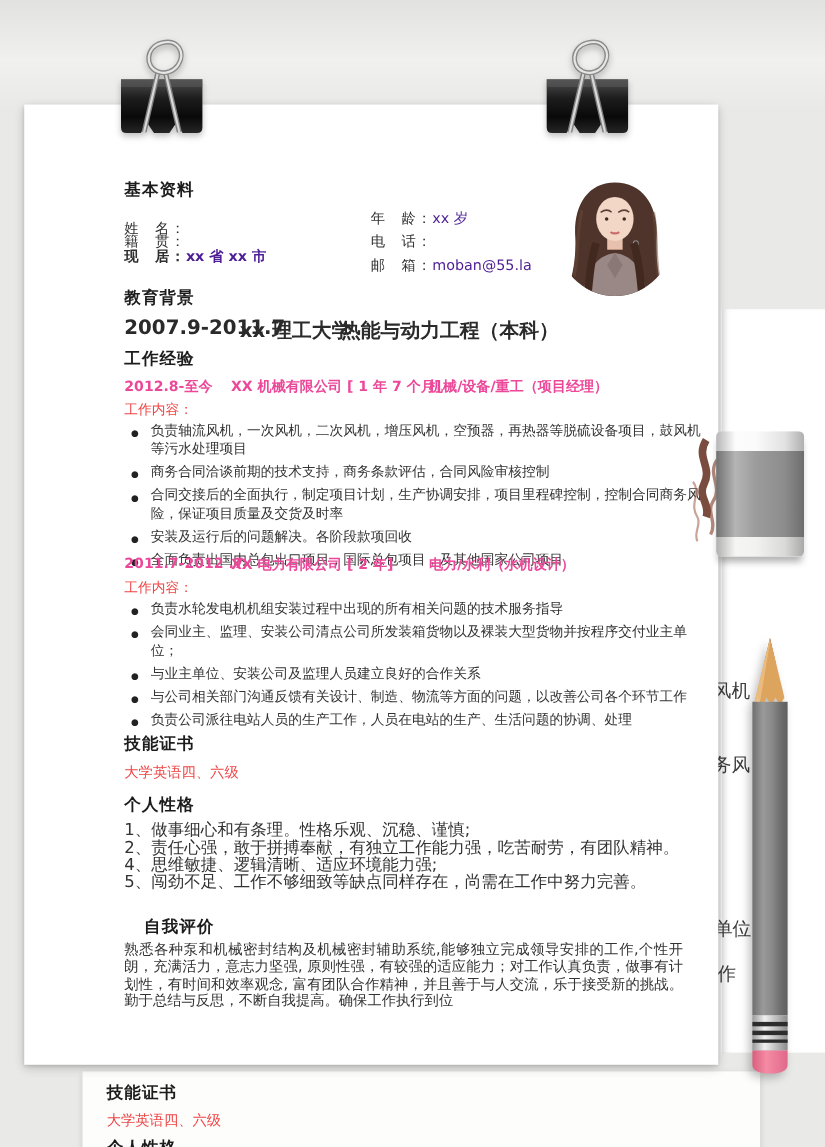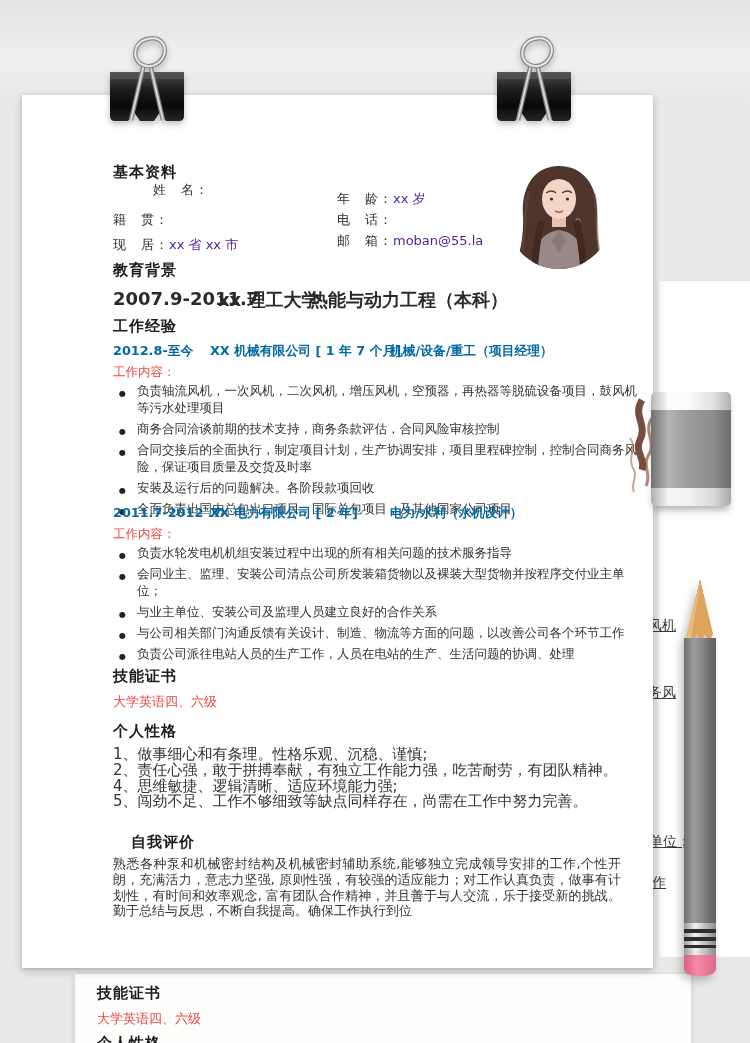--- a/index.html
+++ b/index.html
@@ -16,27 +16,27 @@
     box-shadow:0 3px 9px rgba(0,0,0,.20), 0 1px 3px rgba(0,0,0,.12);
   }
   .page-behind{
     position:absolute;left:656px;top:281px;width:94px;height:676px;background:#ffffff;
     box-shadow:inset 7px 0 9px -7px rgba(0,0,0,.25);
   }
   .page2{
     position:absolute;left:75px;top:974px;width:616px;height:80px;background:#fdfdfc;
     box-shadow:0 2px 6px rgba(0,0,0,.15);
   }
-  .frag{position:absolute;font-size:14px;color:#3a3a3a;white-space:nowrap;text-decoration:underline;}
+  .frag{position:absolute;font-size:17px;color:#3a3a3a;white-space:nowrap;}
   .sec-title{position:absolute;font-size:15px;font-weight:bold;color:#1c1c1c;letter-spacing:1px;}
   .row{position:absolute;font-size:13px;white-space:nowrap;}
   .lbl{color:#2e2e2e;letter-spacing:1px;}
   .val{color:#4c1d95;}
   .edu-row{position:absolute;display:grid;grid-template-columns:105px 92px auto;font-size:18px;font-weight:bold;color:#2a2a2a;white-space:nowrap;}
-  .job-head{position:absolute;display:grid;grid-template-columns:97px 180px auto;font-size:12.8px;font-weight:bold;color:#0369a1;white-space:nowrap;width:527px;}
+  .job-head{position:absolute;display:grid;grid-template-columns:97px 180px auto;font-size:12.8px;font-weight:bold;color:#ec4899;white-space:nowrap;width:527px;}
   .plain{position:absolute;font-size:12.5px;color:#ef4444;}
   ul.blist{position:absolute;list-style:none;margin:0;padding:0;width:527px;}
   ul.blist li{position:relative;padding-left:24px;margin-bottom:4px;font-size:12.5px;line-height:17px;color:#333;}
   ul.blist li::before{content:"●";position:absolute;left:6px;top:3px;font-size:8px;color:#222;}
   .numlist{position:absolute;font-size:15px;line-height:15.8px;color:#333;width:527px;}
   .numlist div{white-space:nowrap;}
   .para{position:absolute;font-size:13px;line-height:15.8px;color:#333;width:508px;text-align:justify;}
   
   .photo{position:absolute;left:484px;top:66px;width:106px;height:109px;}
   
@@ -69,27 +69,27 @@
 
   <div class="page2">
     <div class="sec-title" style="left:22px;top:10px;position:absolute;">技能证书</div>
     <div class="plain" style="left:22px;top:36px;font-size:13px;">大学英语四、六级</div>
     <div class="sec-title" style="left:22px;top:60px;position:absolute;">个人性格</div>
   </div>
 
   <div class="page1">
 
     <div class="sec-title" style="left:91px;top:68px;">基本资料</div>
-    <div class="row" style="left:91px;top:86px;margin-left:40px;">
+    <div class="row" style="left:91px;top:104px;">
       <span class="lbl">姓　名：</span><span class="val"></span>
     </div>
     <div class="row" style="left:91px;top:116px;">
       <span class="lbl">籍　贯：</span><span class="val"></span>
     </div>
-    <div class="row" style="left:91px;top:141px;">
+    <div class="row" style="left:91px;top:129px;font-weight:bold;">
       <span class="lbl">现　居：</span><span class="val">xx 省 xx 市</span>
     </div>
     <div class="row" style="left:315px;top:95px;">
       <span class="lbl">年　龄：</span><span class="val">xx 岁</span>
     </div>
     <div class="row" style="left:315px;top:116px;">
       <span class="lbl">电　话：</span><span class="val"></span>
     </div>
     <div class="row" style="left:315px;top:137px;">
       <span class="lbl">邮　箱：</span><span class="val">moban@55.la</span>

